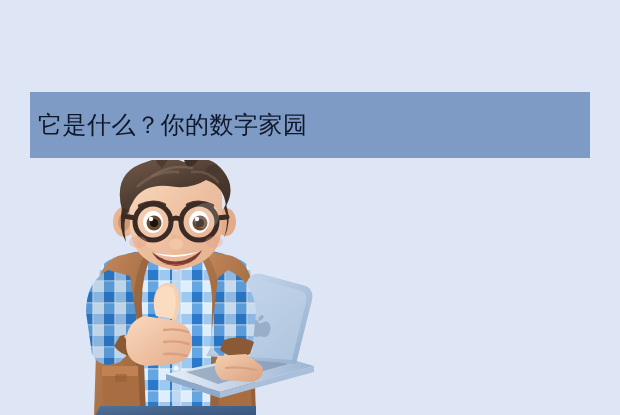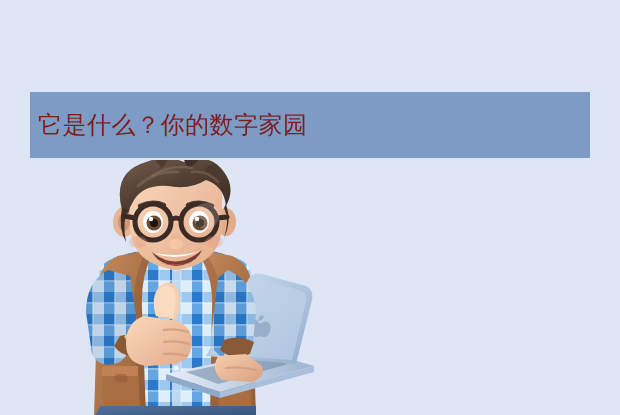--- a/index.html
+++ b/index.html
@@ -21,21 +21,21 @@
   .banner{
     position:absolute;
     left:30px;top:92px;
     width:560px;height:66px;
     background:#7e9bc5;
     display:flex;align-items:center;
     box-sizing:border-box;
     padding-left:8px;
   }
   .banner-title{
-    color:#7f1d1d;
+    color:#0f172a;
     font-family:Liberation Serif, serif;
     font-size:24px;
     font-weight:400;
     letter-spacing:0.5px;
     line-height:1;
     white-space:nowrap;
   }
 
   
   .figure{

